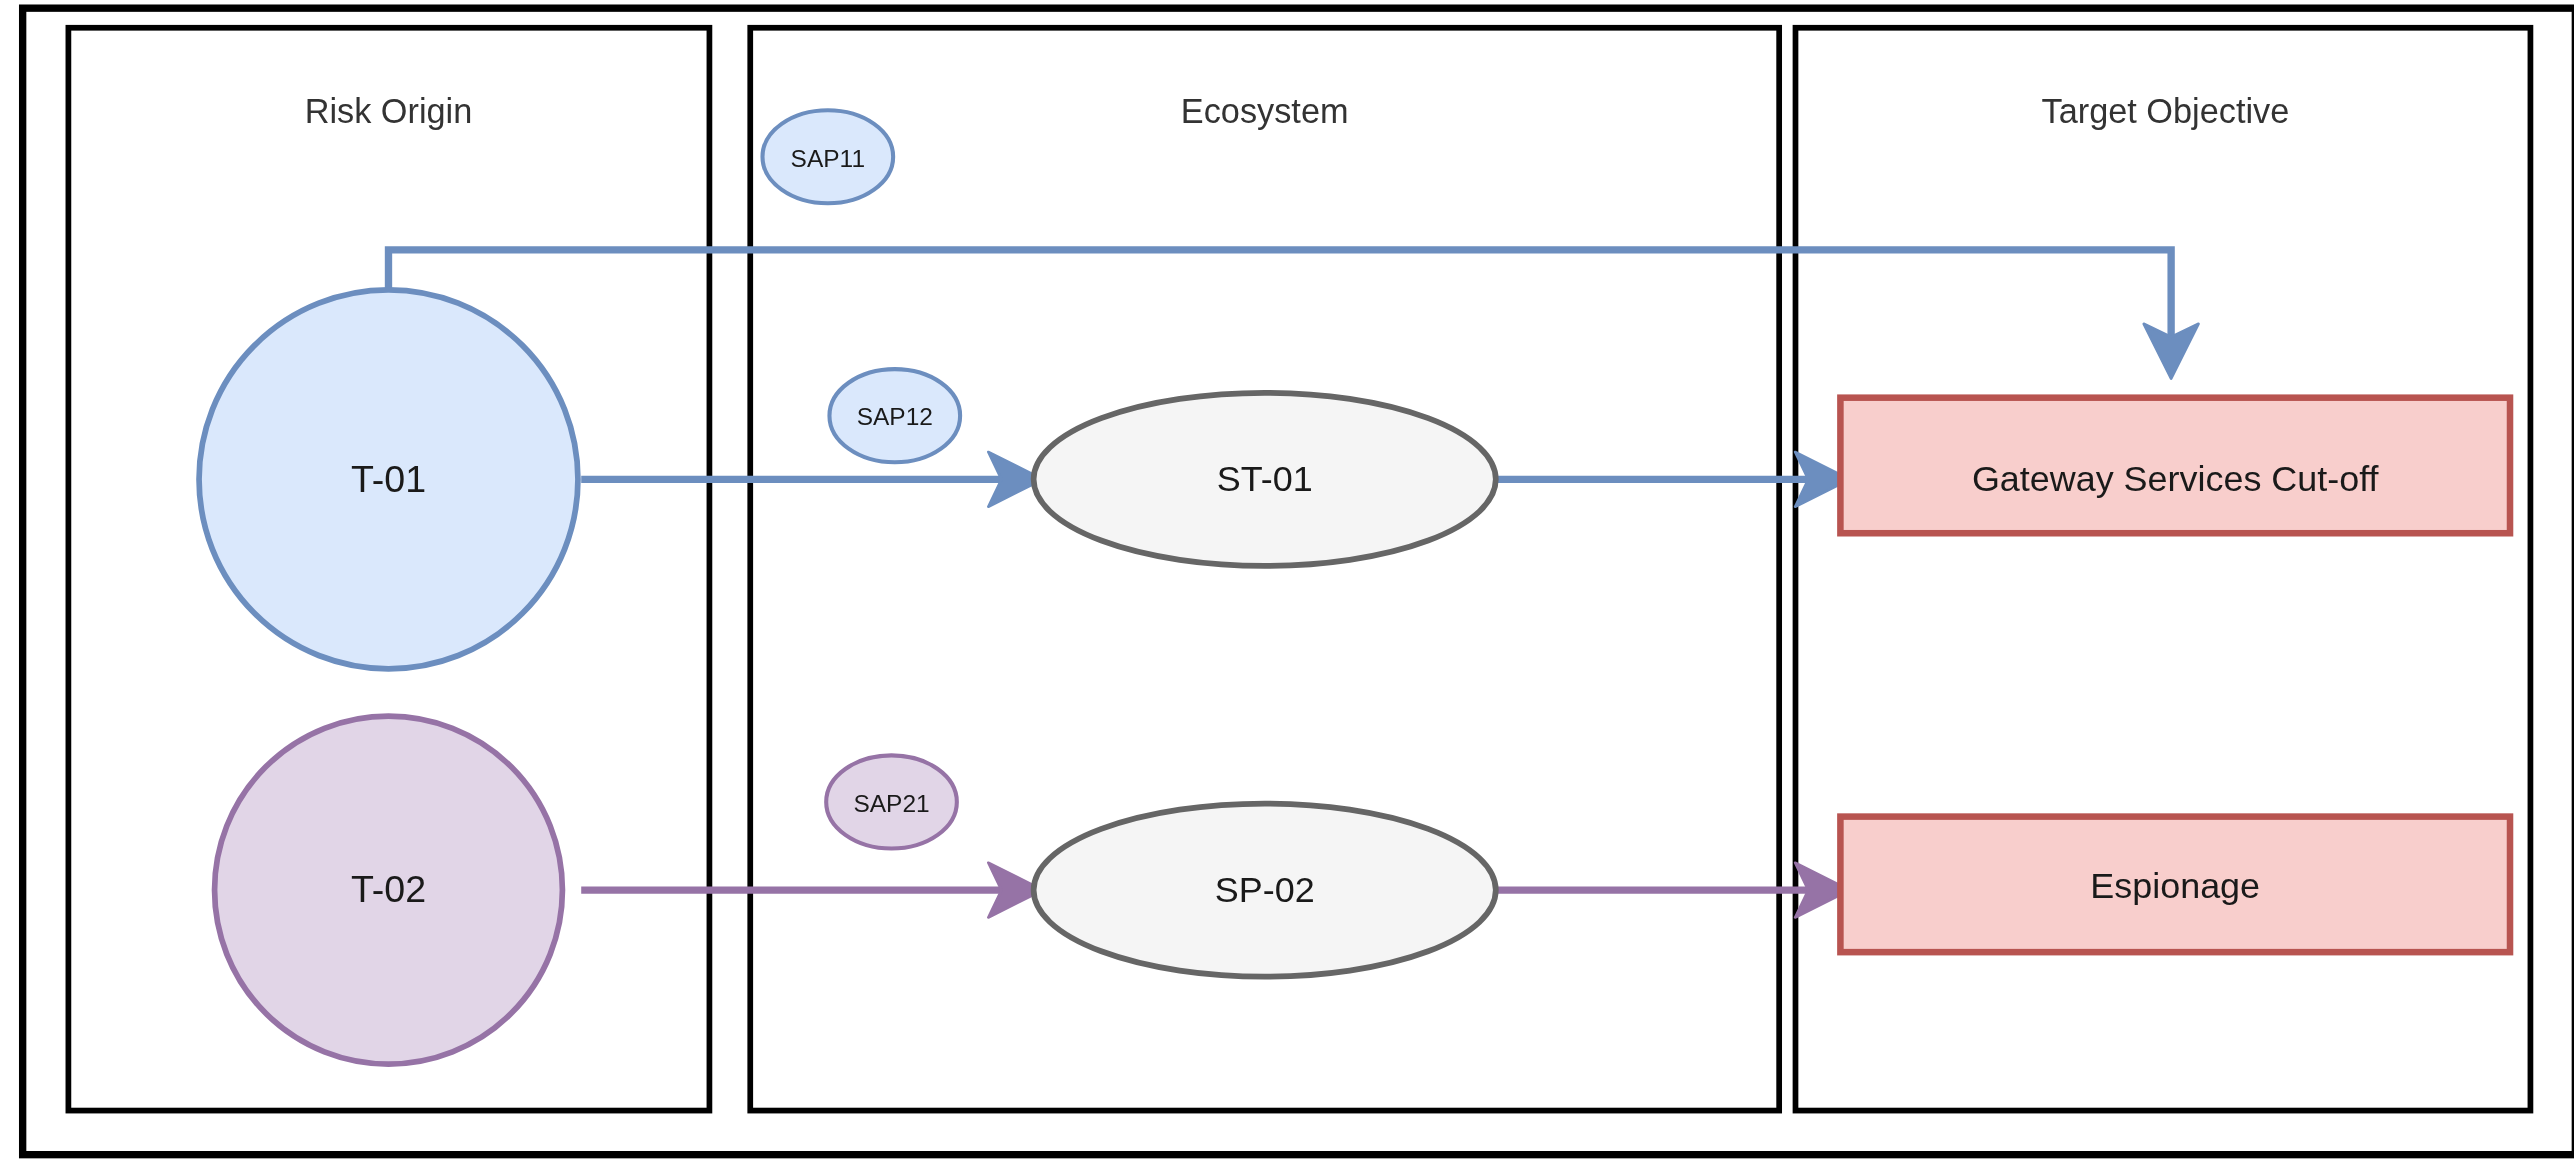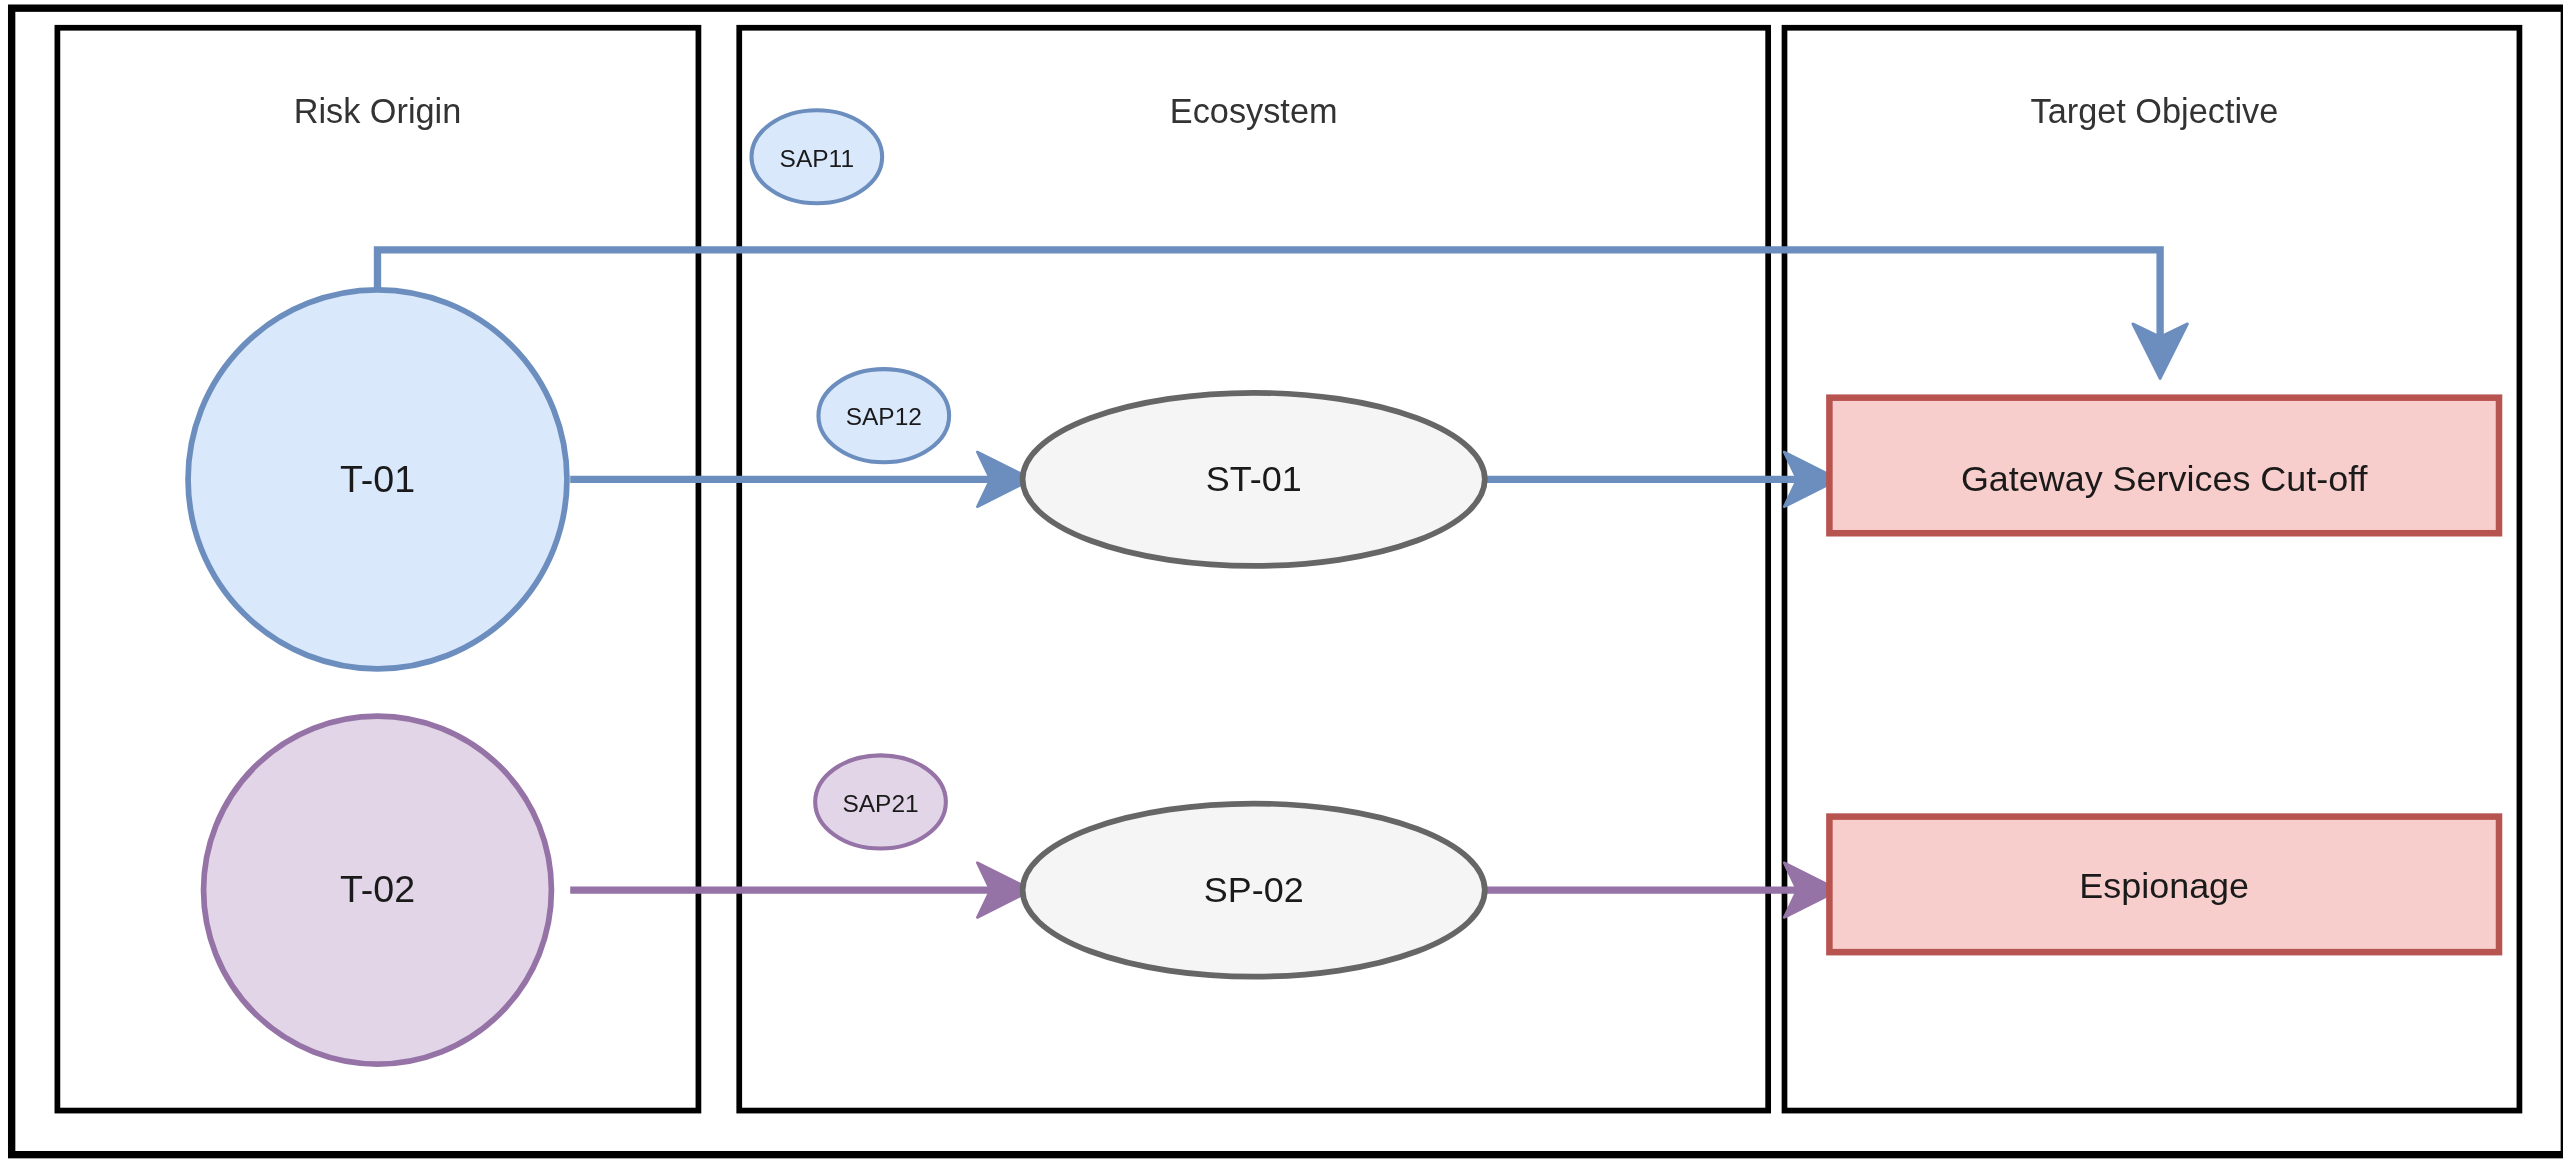--- a/index.html
+++ b/index.html
@@ -10,20 +10,21 @@
   }
   body {
     font-family: "Liberation Sans", sans-serif;
   }
   #stage {
     position: relative;
     width: 2563px;
     height: 1171px;
     background: #ffffff;
     overflow: hidden;
+    margin-left: 11px;
   }
   #diagram {
     display: block;
     width: 2576px;
     height: 1171px;
   }
   .swimlane-title {
     font-family: "Liberation Sans", sans-serif;
     font-size: 42px;
     fill: #333333;

